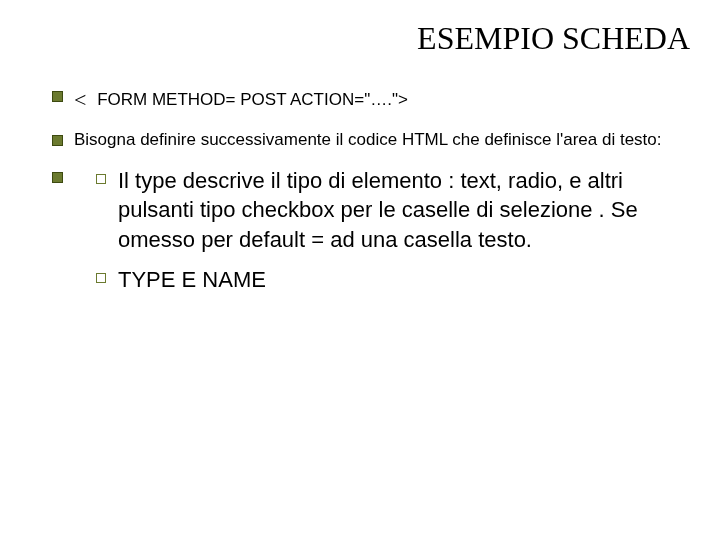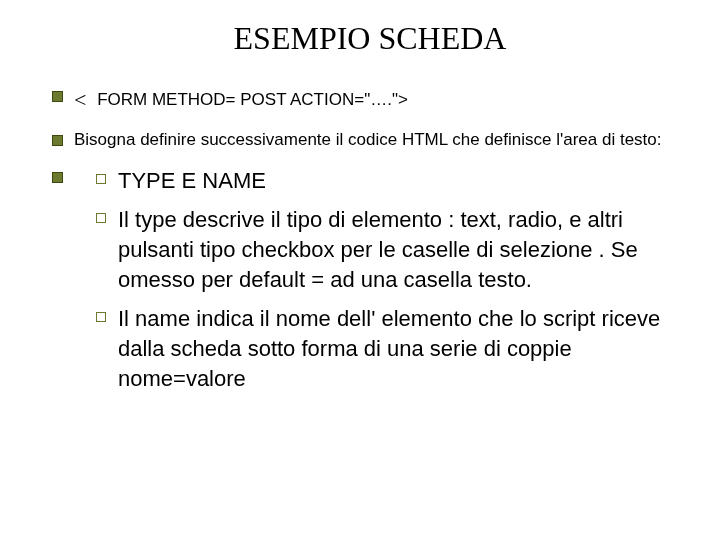--- a/index.html
+++ b/index.html
@@ -15,21 +15,21 @@
   .slide {
     width: 720px;
     height: 540px;
     box-sizing: border-box;
     padding: 10px 30px 20px 50px;
     position: relative;
   }
   .title {
     font-family: "Times New Roman", Times, serif;
     font-size: 32px;
-    text-align: center;
+    text-align: right;
     margin: 10px 0 28px 0;
     color: #000;
   }
   ul.level1 {
     list-style: none;
     padding: 0;
     margin: 0;
   }
   ul.level1 > li {
     position: relative;
@@ -99,21 +99,20 @@
       <span class="angle">&lt;</span>
       <span class="first-line">FORM METHOD= POST ACTION="…."&gt;</span>
     </li>
 
     <li>
       <span>Bisogna definire successivamente il codice HTML che definisce l'area di testo:</span>
     </li>
 
     <li>
       <ul class="level2">
+        <li class="med">Il type descrive il tipo di elemento : text, radio, e altri pulsanti tipo checkbox per le caselle di selezione . Se omesso per default = ad una casella testo.</li>
         <li class="med">TYPE E NAME</li>
-        <li class="med">Il type descrive il tipo di elemento : text, radio, e altri pulsanti tipo checkbox per le caselle di selezione . Se omesso per default = ad una casella testo.</li>
-        <li class="med">Il name indica il nome dell' elemento che lo script riceve dalla scheda sotto forma di una serie di coppie nome=valore</li>
       </ul>
     </li>
 
   </ul>
 
 </div>
 
 </body></html>

